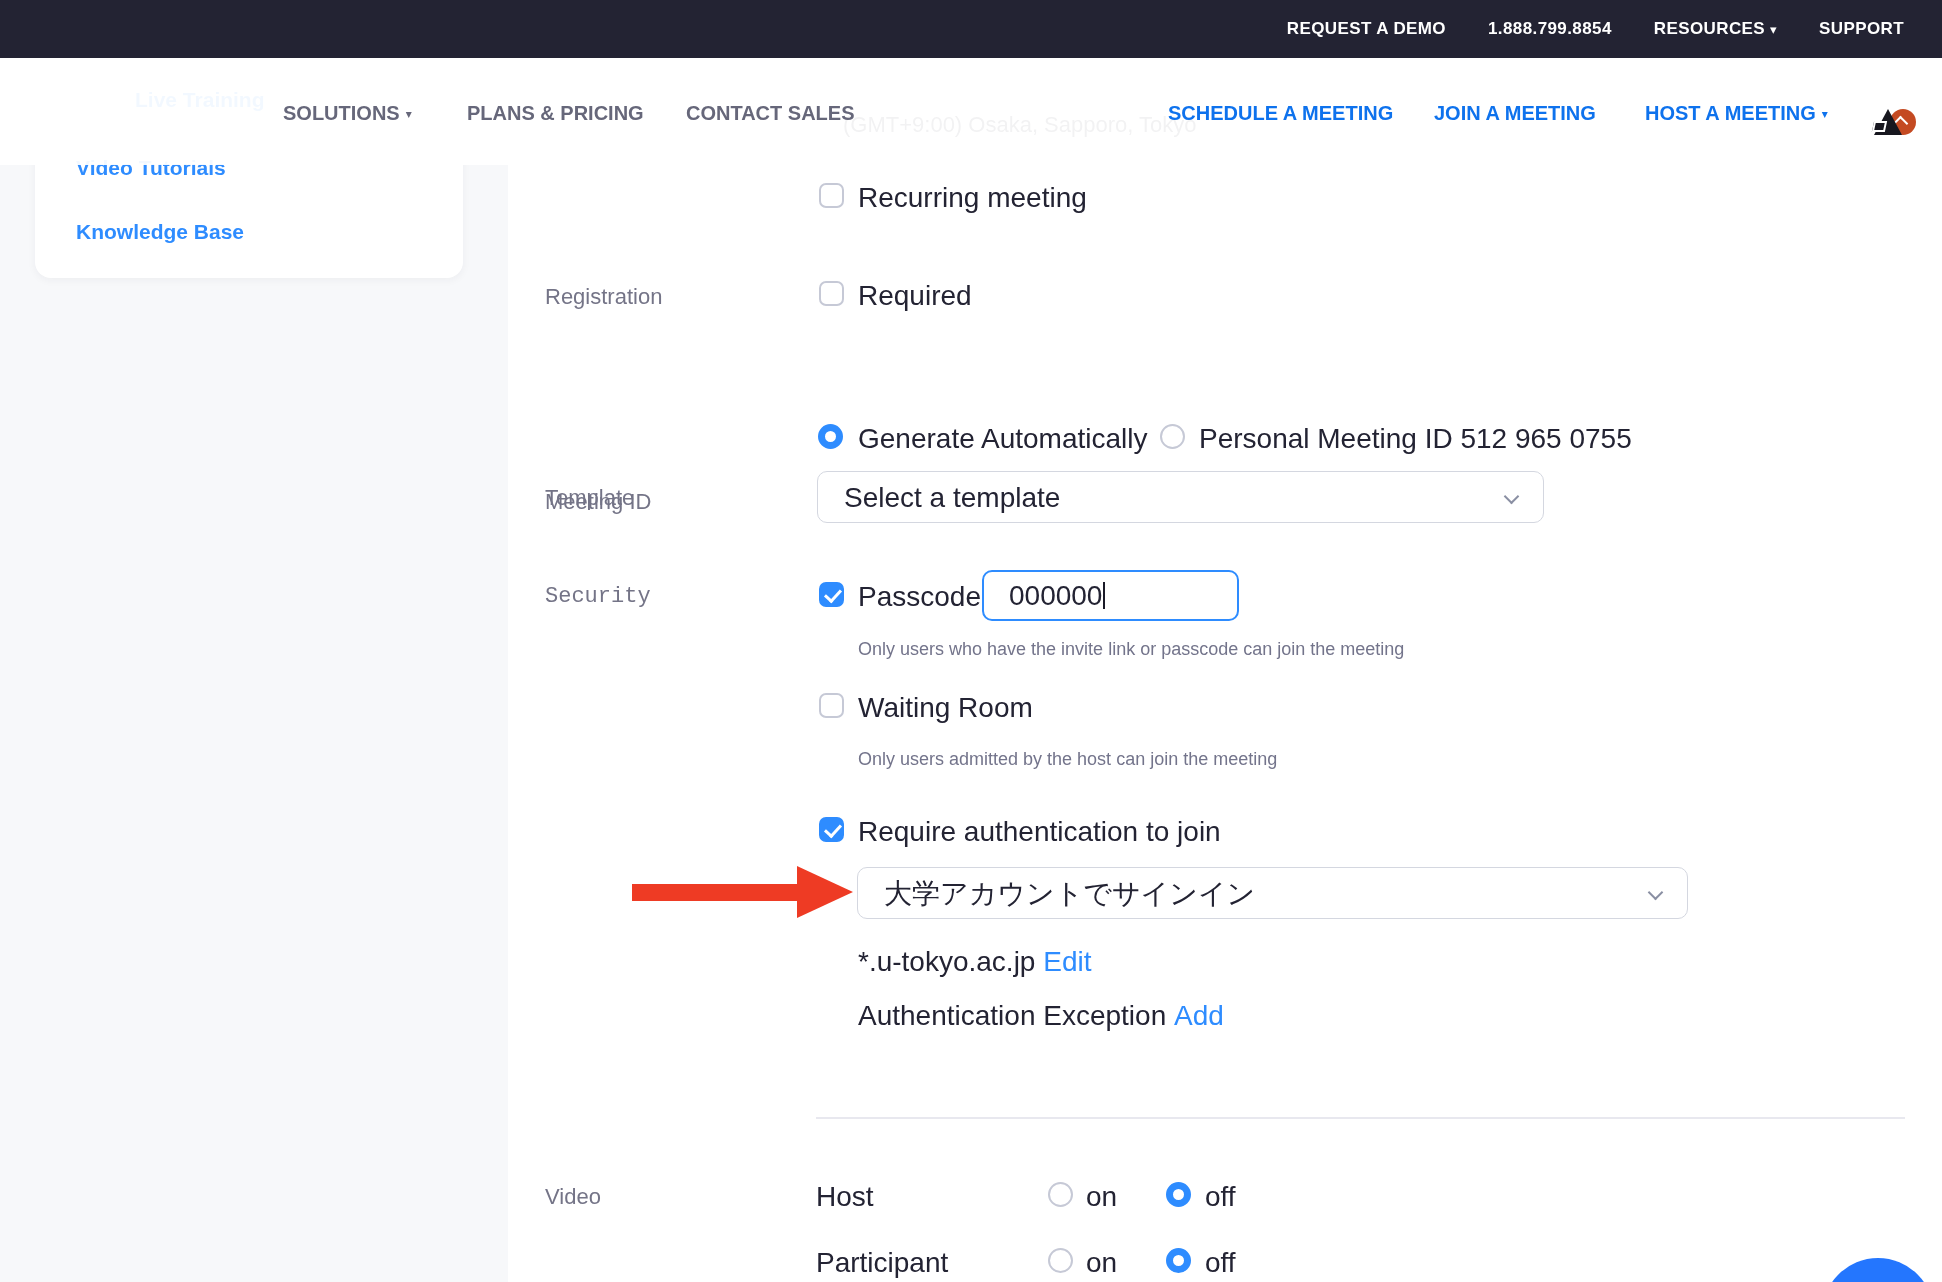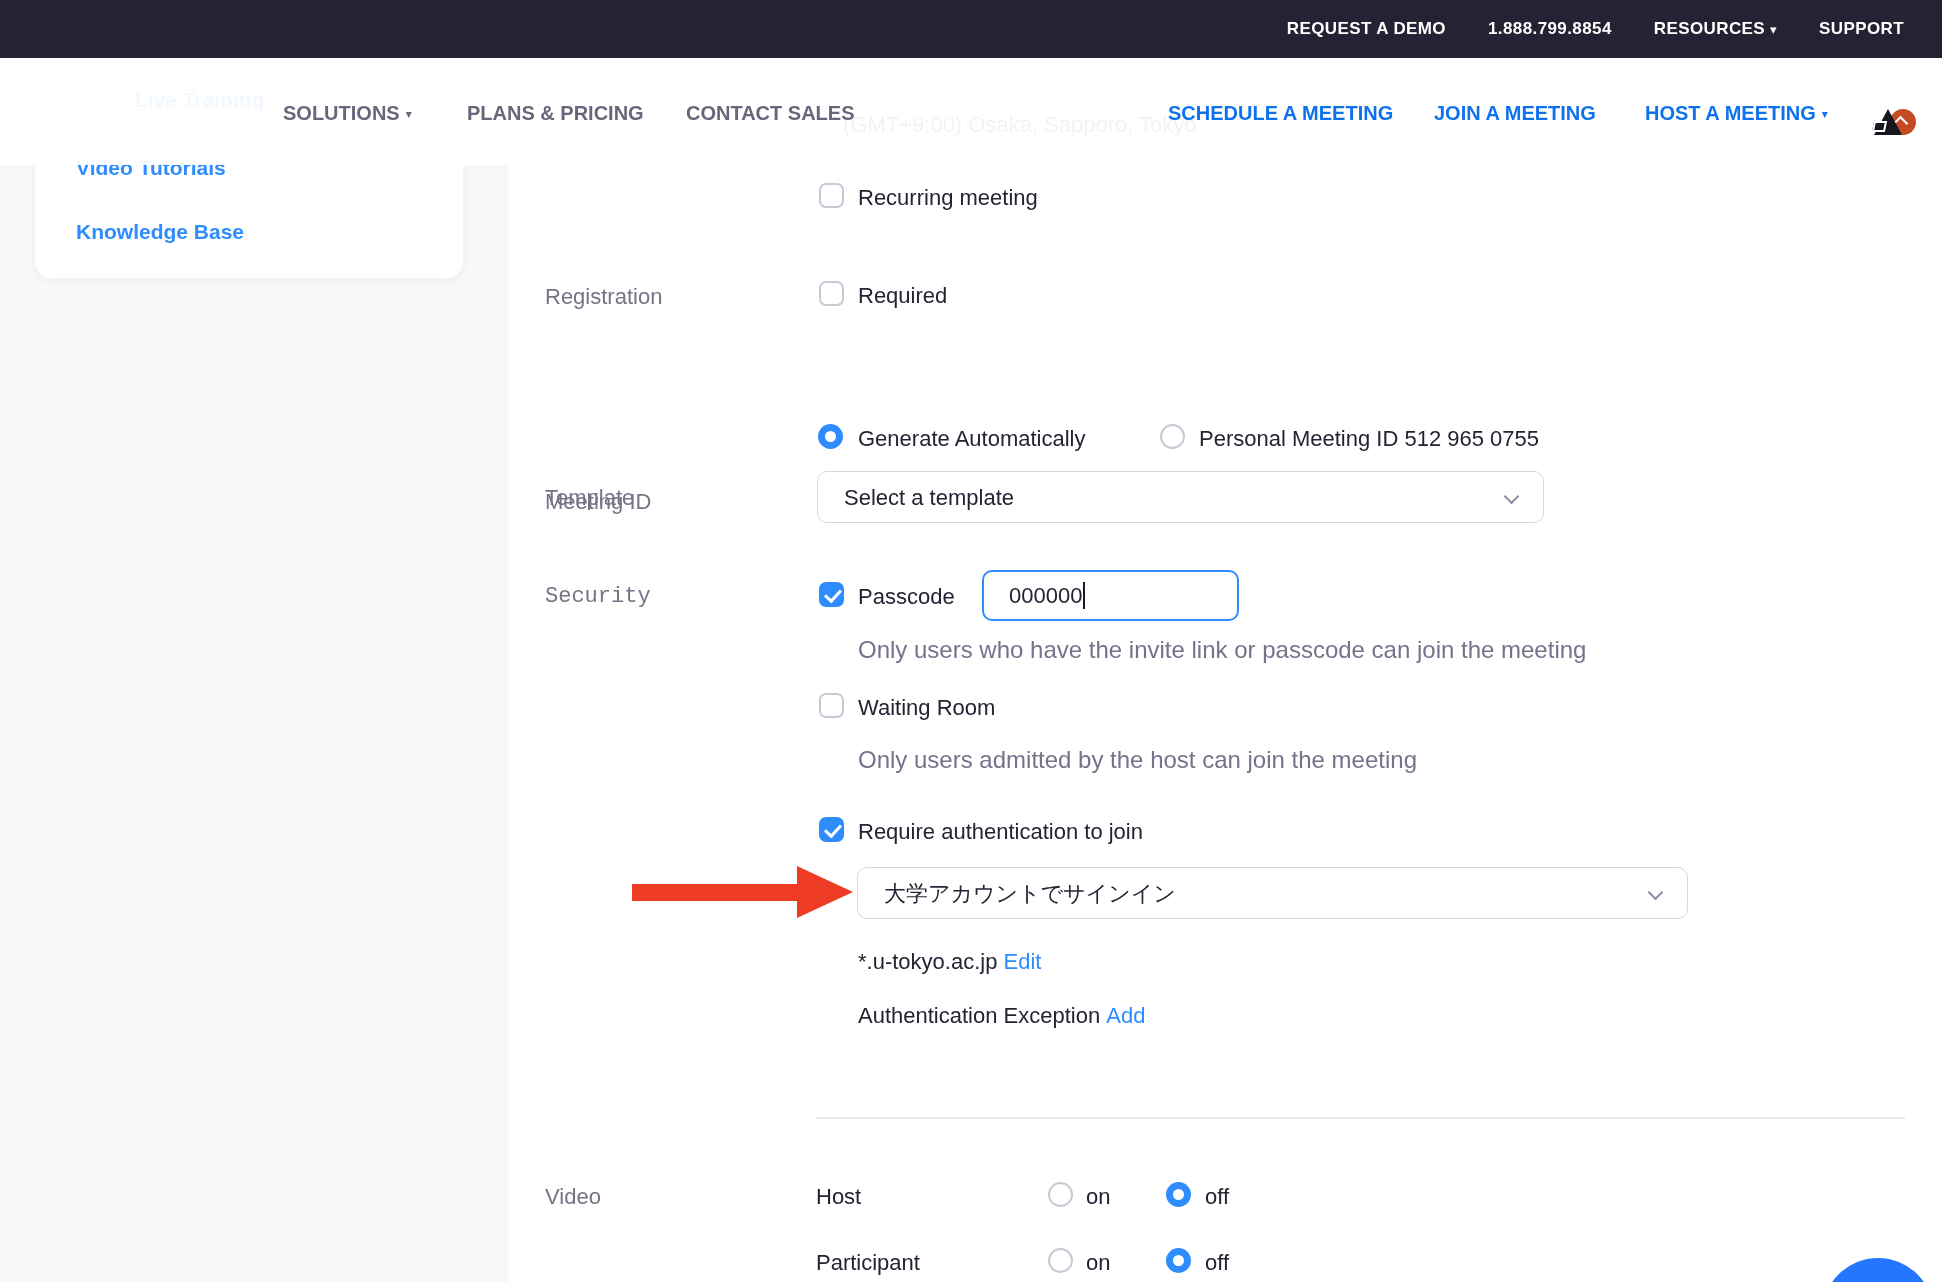--- a/index.html
+++ b/index.html
@@ -40,22 +40,22 @@
     border-left:2px solid #fff; border-top:2px solid #fff; transform:rotate(45deg); }
   .av-tri { position:absolute; left:4px; bottom:3px; width:0; height:0;
     border-left:14px solid transparent; border-right:14px solid transparent;
     border-bottom:26px solid #17171f; }
   .av-flag { position:absolute; left:3px; bottom:6px; width:13px; height:11px;
     border:2px solid #fff; background:#17171f; transform:skewX(-12deg); }
 
   
   .row-label { position:absolute; left:545px; font-size:22px; color:var(--gray);
     line-height:25px; }
-  .form-text { font-size:22px; color:var(--dark); line-height:25px; white-space:nowrap; }
-  .helper { position:absolute; left:858px; font-size:24px; color:#73748b; line-height:25px; white-space:nowrap; }
+  .form-text { font-size:28px; color:var(--dark); line-height:25px; white-space:nowrap; }
+  .helper { position:absolute; left:858px; font-size:18px; color:#73748b; line-height:25px; white-space:nowrap; }
 
   .checkbox { position:absolute; width:25px; height:25px; border:2px solid #c6c9d6;
     border-radius:7px; background:#fff; cursor:pointer; }
   .checkbox.checked { background:var(--accent); border-color:var(--accent); }
   .checkbox.checked:after { content:""; position:absolute; left:7px; top:2px; width:7px;
     height:13px; border-right:3px solid #fff; border-bottom:3px solid #fff;
     transform:rotate(42deg); }
 
   .radio { position:absolute; width:25px; height:25px; border-radius:50%;
     border:2px solid #c6c9d6; background:#fff; cursor:pointer; }

